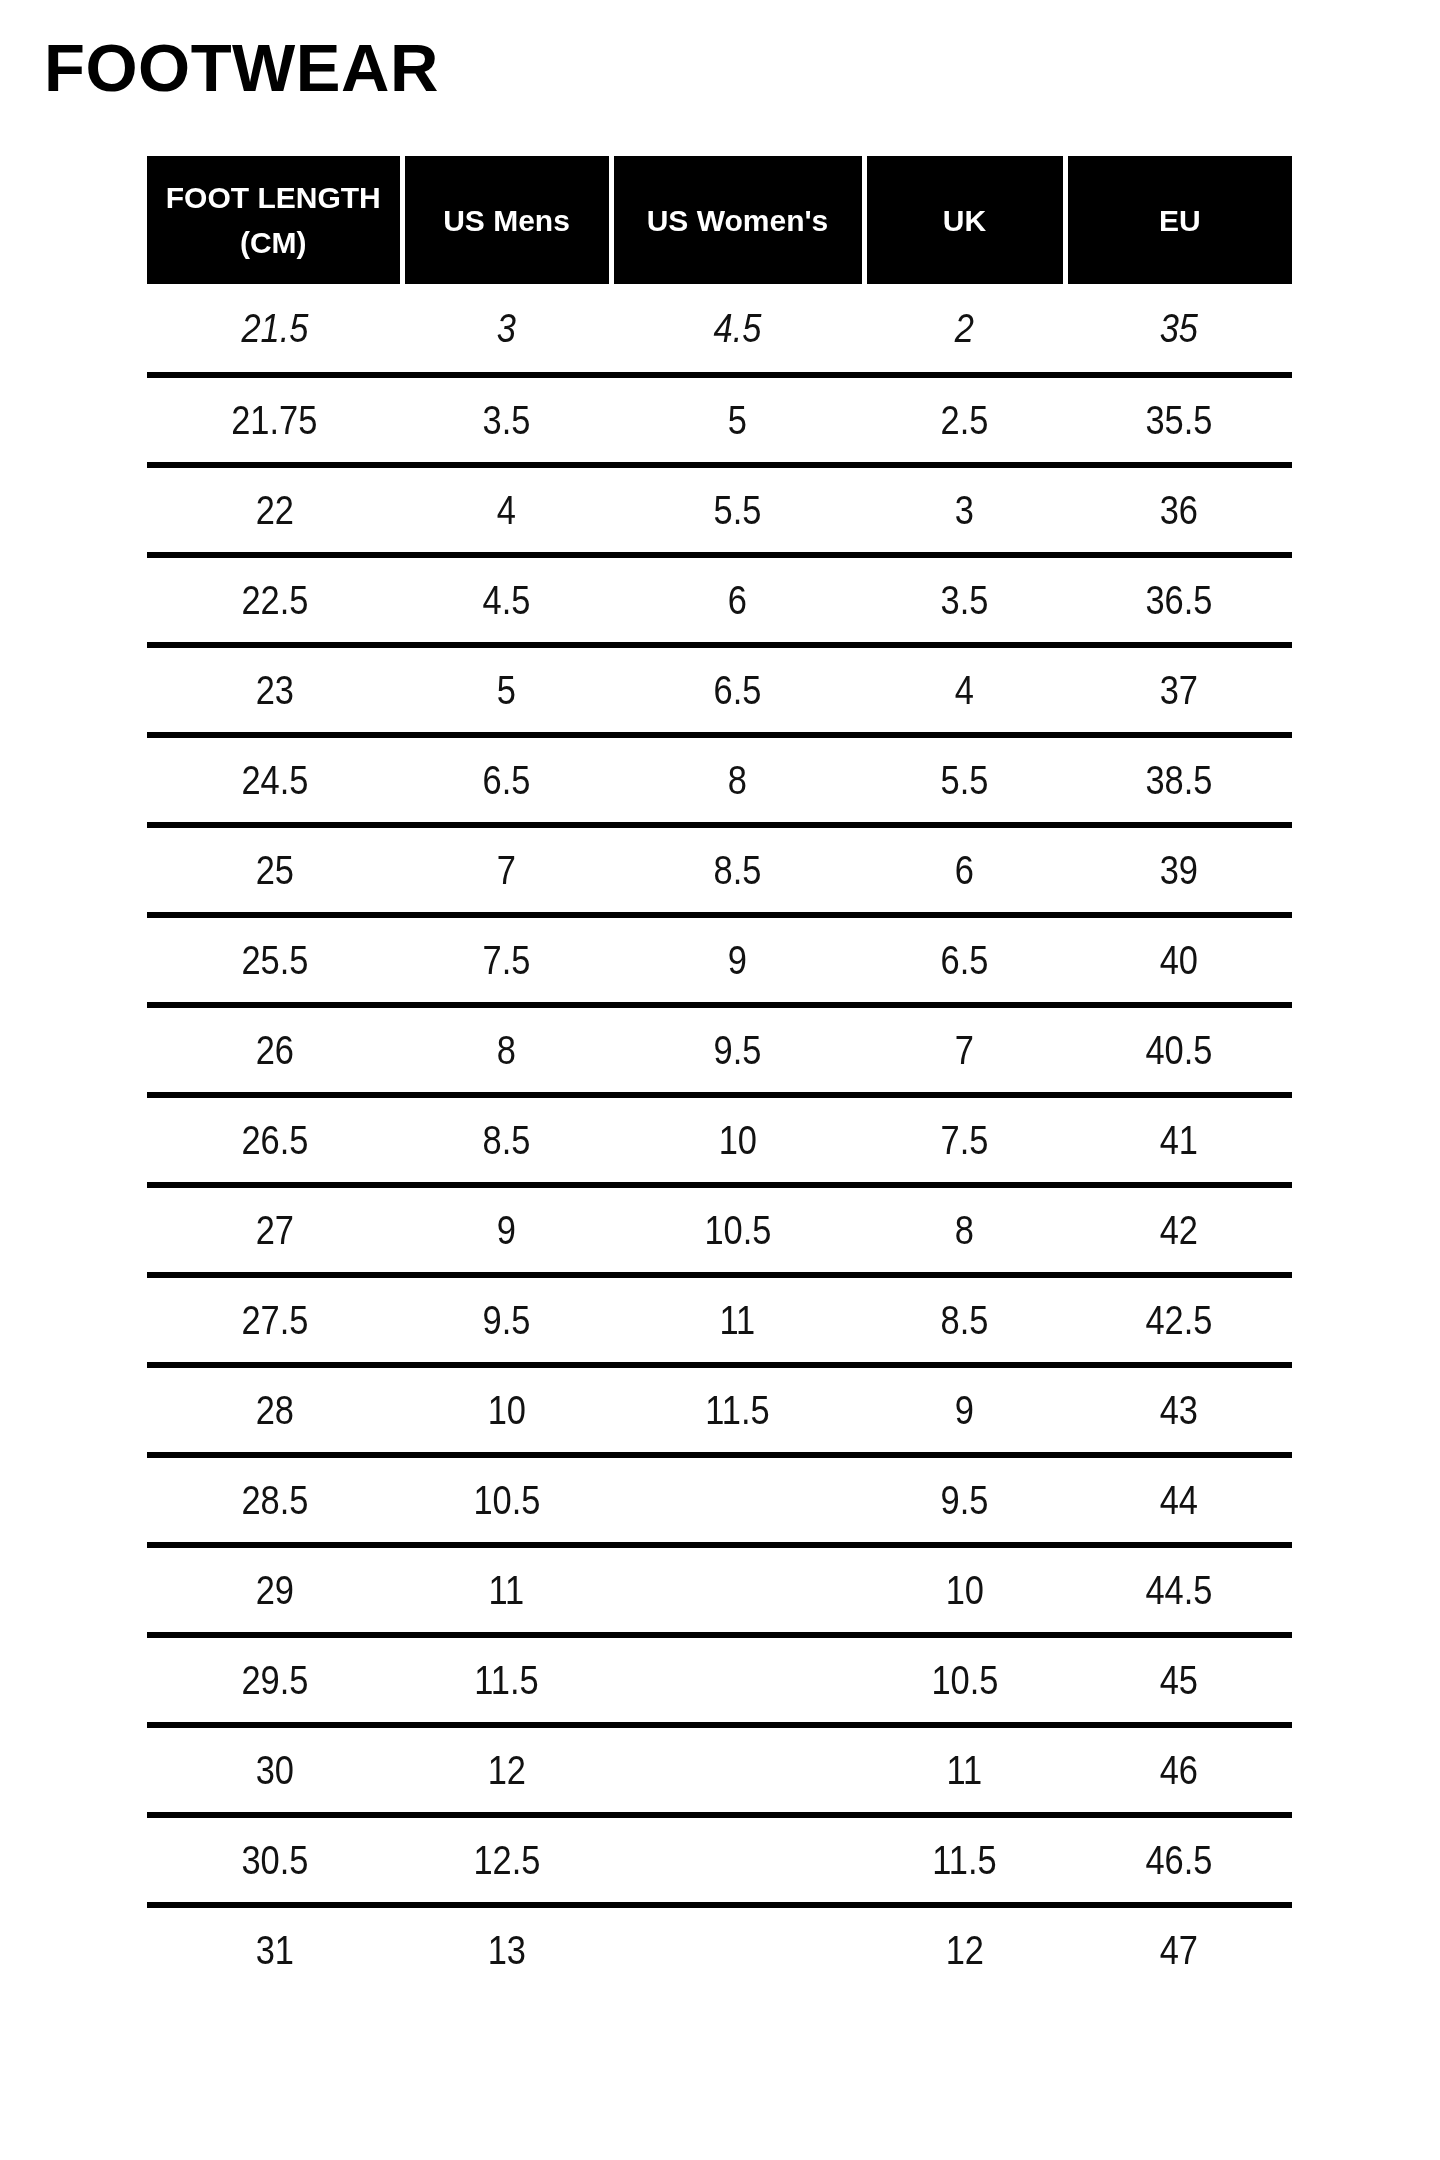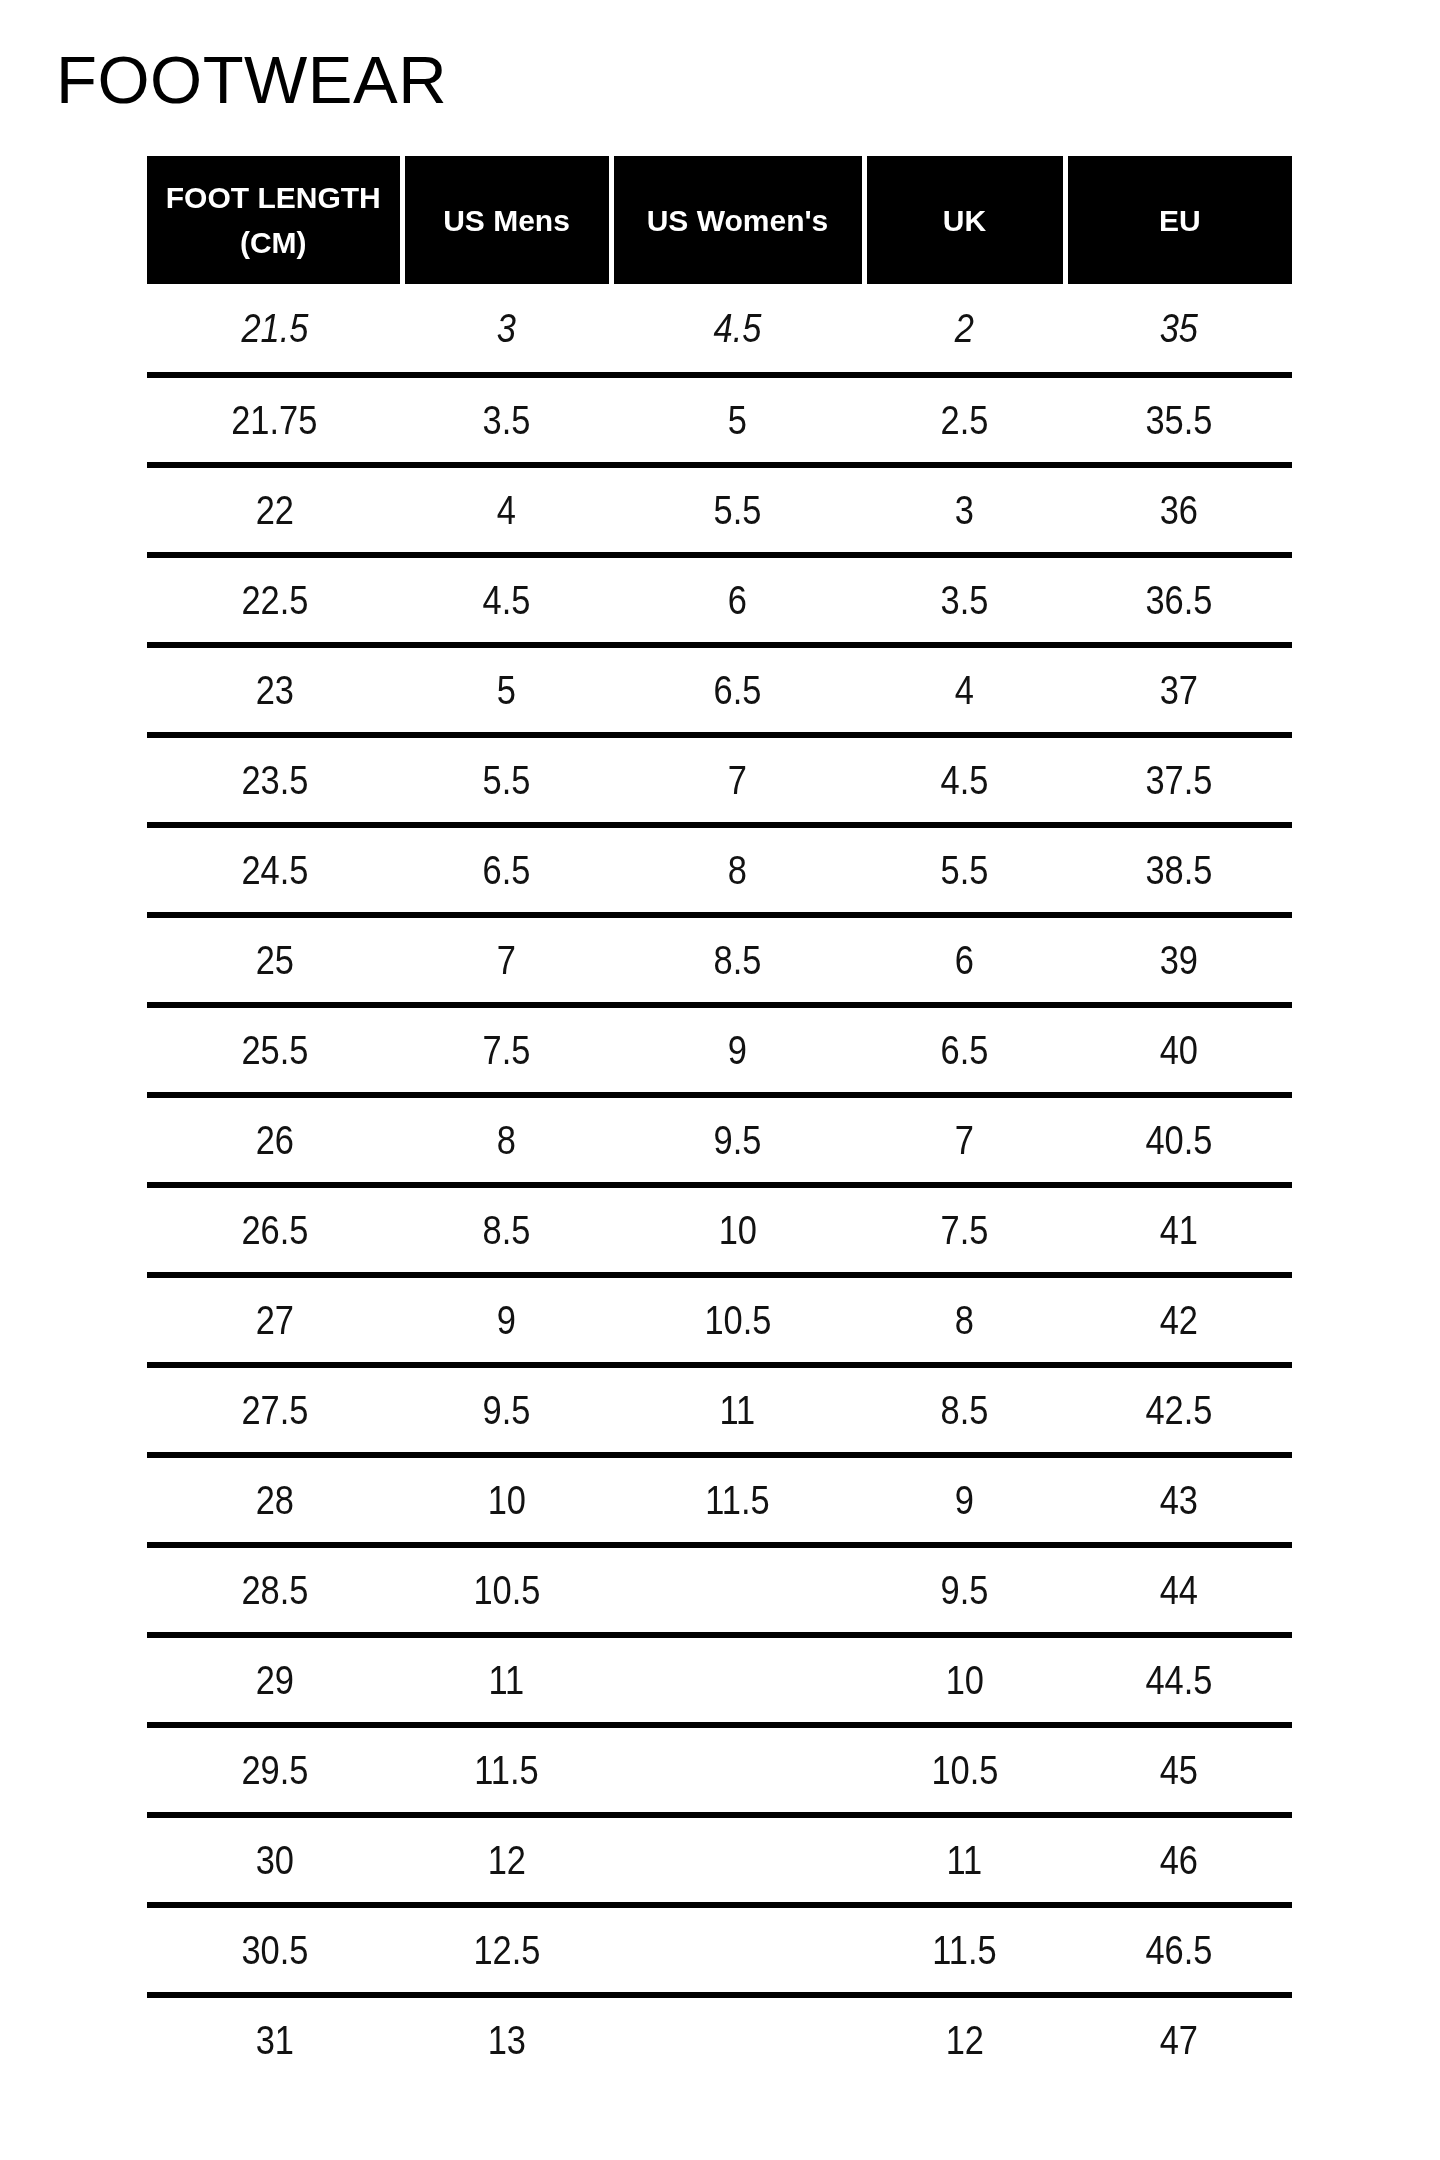--- a/index.html
+++ b/index.html
@@ -14,24 +14,24 @@
   .page {
     position: relative;
     width: 1440px;
     height: 2160px;
     background: #ffffff;
   }
   .title {
     position: absolute;
     left: 44px;
     top: 34px;
-    margin: 12px;
+    margin: 0;
     font-size: 67px;
     line-height: 1;
-    font-weight: normal;
+    font-weight: bold;
     color: #000000;
     letter-spacing: 0.5px;
   }
   table.size-table {
     position: absolute;
     left: 147px;
     top: 156px;
     width: 1145px;
     border-collapse: collapse;
     table-layout: fixed;
@@ -126,27 +126,20 @@
     <td><span class="num">36.5</span></td>
   </tr>
         <tr>
     <td><span class="num">23</span></td>
     <td><span class="num">5</span></td>
     <td><span class="num">6.5</span></td>
     <td><span class="num">4</span></td>
     <td><span class="num">37</span></td>
   </tr>
         <tr>
-    <td><span class="num">23.5</span></td>
-    <td><span class="num">5.5</span></td>
-    <td><span class="num">7</span></td>
-    <td><span class="num">4.5</span></td>
-    <td><span class="num">37.5</span></td>
-  </tr>
-        <tr>
     <td><span class="num">24.5</span></td>
     <td><span class="num">6.5</span></td>
     <td><span class="num">8</span></td>
     <td><span class="num">5.5</span></td>
     <td><span class="num">38.5</span></td>
   </tr>
         <tr>
     <td><span class="num">25</span></td>
     <td><span class="num">7</span></td>
     <td><span class="num">8.5</span></td>

